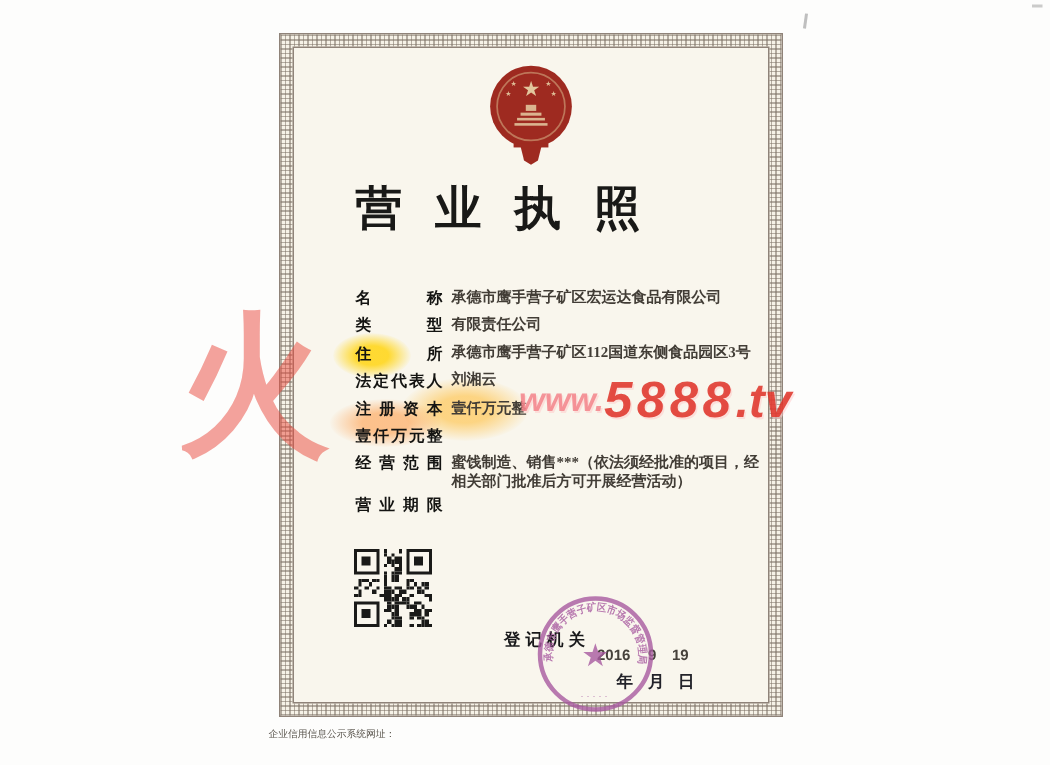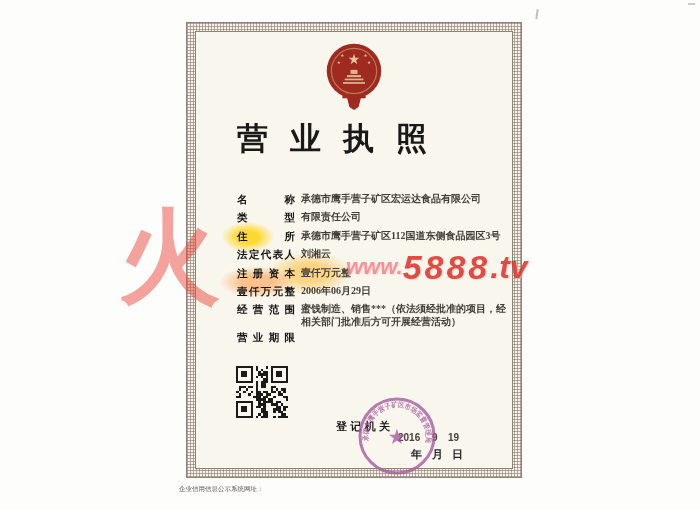--- a/index.html
+++ b/index.html
@@ -118,21 +118,20 @@
     <div class="field-row">
       <span class="field-label">法定代表人</span>
       <span class="field-value">刘湘云</span>
     </div>
     <div class="field-row">
       <span class="field-label">注册资本</span>
       <span class="field-value">壹仟万元整</span>
     </div>
     <div class="field-row">
       <span class="field-label">壹仟万元整</span>
-      <span class="field-value">2006年06月29日</span>
     </div>
     <div class="field-row">
       <span class="field-label">经营范围</span>
       <span class="field-value">蜜饯制造、销售***（依法须经批准的项目，经相关部门批准后方可开展经营活动）</span>
     </div>
     <div class="field-row">
       <span class="field-label">营业期限</span>
       <span class="field-value"></span>
     </div>
   </div>

